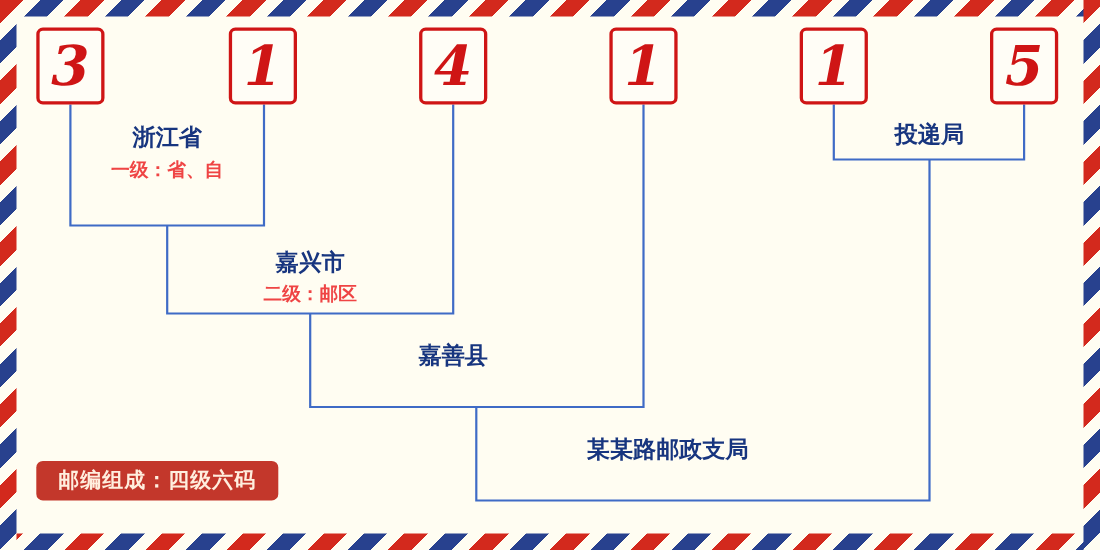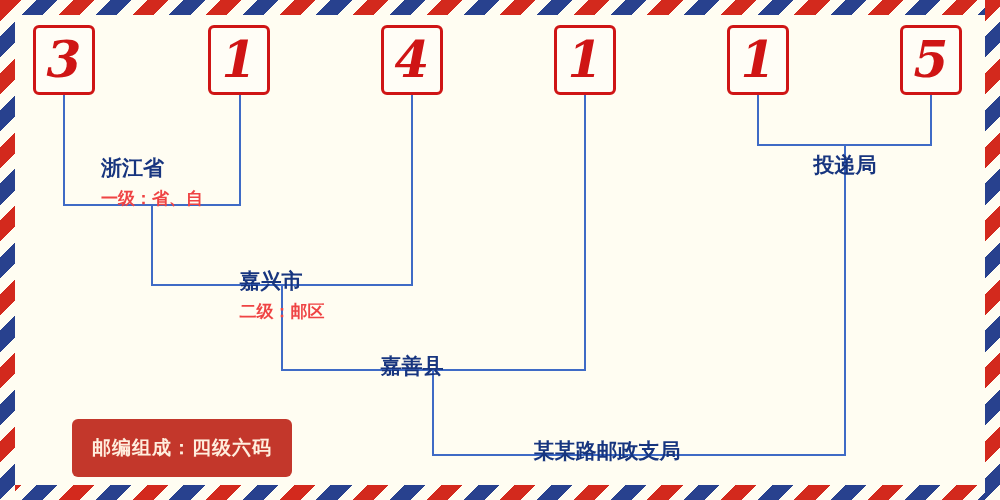--- a/index.html
+++ b/index.html
@@ -37,43 +37,42 @@
   .db1 { left:33px; }  .db2 { left:208px; } .db3 { left:381px; }
   .db4 { left:554px; } .db5 { left:727px; } .db6 { left:900px; }
 
   
   svg.lines { position:absolute; left:0; top:0; width:1000px; height:500px; pointer-events:none; }
   svg.lines polyline { fill:none; stroke:#3f6bc6; stroke-width:2; }
 
   
   .group {
     position:absolute; transform:translateX(-50%);
-    text-align:left; white-space:nowrap;margin-top:43px;
+    text-align:center; white-space:nowrap;
   }
   .place {
     font-size:21px; font-weight:bold; color:#17357f;
     line-height:1.2; margin-bottom:6px;
   }
   .desc {
     font-size:17px; font-weight:bold; color:#ef4444; line-height:1.35;
   }
   .g1 { left:152px; top:113px; }
   .g2 { left:282px; top:226px; }
   .g3 { left:412px; top:311px; }
   .g4 { left:607px; top:396px; }
   .g5 { left:845px; top:110px; }
 
   
   .badge {
     position:absolute; left:33px; top:419px;
     background:#c3372b; border-radius:6px;
-    padding:16px 20px;
+    padding:5px 20px;
     color:#ffeede; font-size:19px; font-weight:bold;
     letter-spacing:1px;
-    margin-left:39px;
   }
 </style>
 </head>
 <body>
 
 <div class="canvas">
 
   <div class="stripe stripe-top"></div>
   <div class="stripe stripe-bottom"></div>
   <div class="stripe stripe-left"></div>

